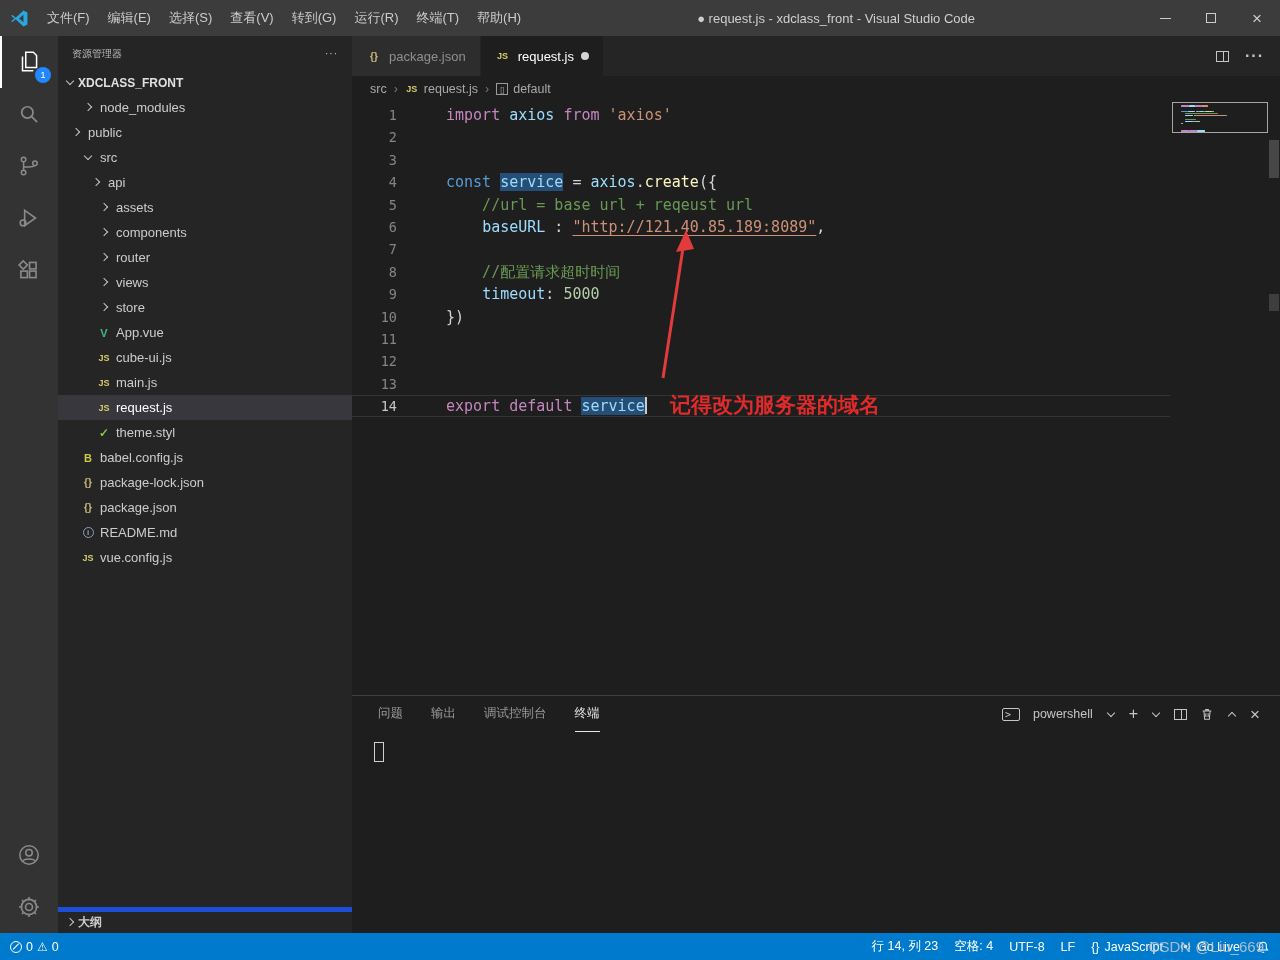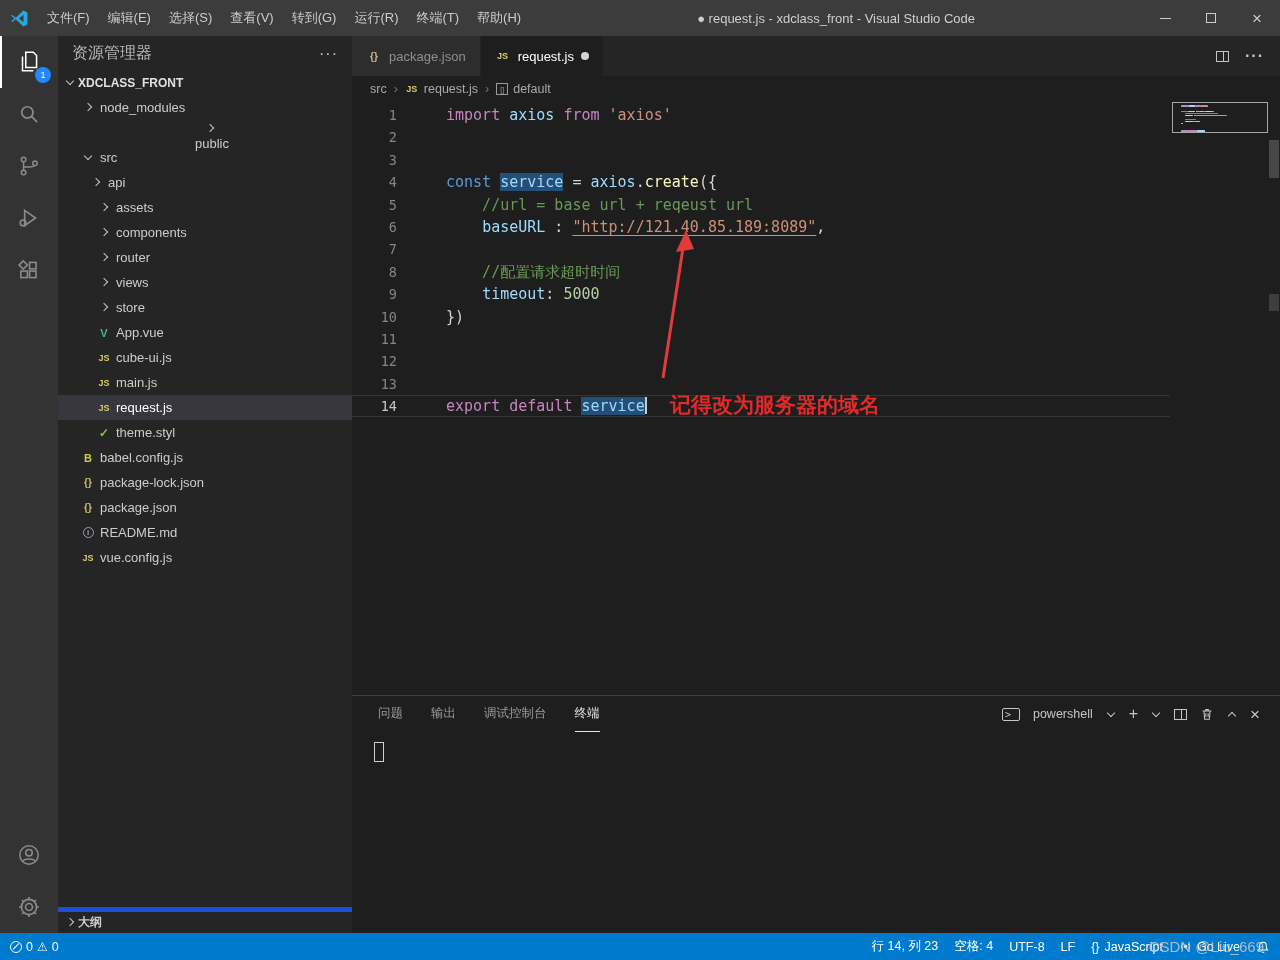--- a/index.html
+++ b/index.html
@@ -24,21 +24,21 @@
 
   .activitybar { flex:0 0 58px; background:#333333; display:flex; flex-direction:column; }
   .ab-item { height:52px; position:relative; display:flex; align-items:center; justify-content:center; color:#8a8a8a; }
   .ab-item.active { color:#ffffff; box-shadow: inset 2px 0 0 #ffffff; }
   .ab-spacer { flex:1; }
   .badge { position:absolute; right:7px; bottom:5px; min-width:16px; height:16px; border-radius:50%;
     background:#2188ff; color:#fff; font-size:9px; display:flex; align-items:center; justify-content:center; }
 
   
   .sidebar { flex:0 0 294px; background:#252526; color:#cccccc; display:flex; flex-direction:column; font-size:13px; }
-  .sb-header { flex:0 0 35px; display:flex; align-items:center; padding:0 14px; font-size:16px; color:#b8b8b8;justify-content:center; }
+  .sb-header { flex:0 0 35px; display:flex; align-items:center; padding:0 14px; font-size:10px; color:#b8b8b8;justify-content:center; }
   .sb-more { margin-left:auto; letter-spacing:1px; color:#c5c5c5; }
   .sb-root { flex:0 0 24px; display:flex; align-items:center; font-weight:bold; font-size:12px; padding-left:4px; color:#e0e0e0; }
   .tree { flex:1; overflow:hidden; }
   .tree-row { height:25px; display:flex; align-items:center; }
   .tree-row.selected { background:#37373d; color:#ffffff; }
   .tree-label { margin-left:4px; white-space:nowrap; }
   .chev { width:16px; height:16px; flex:0 0 16px; position:relative; }
   .chev::before { content:''; position:absolute; left:5px; top:4.5px; width:5px; height:5px;
     border-right:1.4px solid #c5c5c5; border-bottom:1.4px solid #c5c5c5; transform:rotate(-45deg); }
   .chev.down::before { transform:rotate(45deg); top:3px; }
@@ -233,21 +233,21 @@
       </div>
       <div class="sb-root">
         <span class="chev down"></span>
         <span>XDCLASS_FRONT</span>
       </div>
       <div class="tree" id="file-tree">
           <div class="tree-row" style="padding-left: 22px;">
             <span class="chev"></span>
             <span class="tree-label">node_modules</span>
           </div>
-          <div class="tree-row" style="padding-left: 10px; flex-direction: column;">
+          <div class="tree-row" style="padding-left: 10px;">
             <span class="chev"></span>
             <span class="tree-label">public</span>
           </div>
           <div class="tree-row" style="padding-left: 22px;">
             <span class="chev down"></span>
             <span class="tree-label">src</span>
           </div>
           <div class="tree-row" style="padding-left: 30px;">
             <span class="chev"></span>
             <span class="tree-label">api</span>

